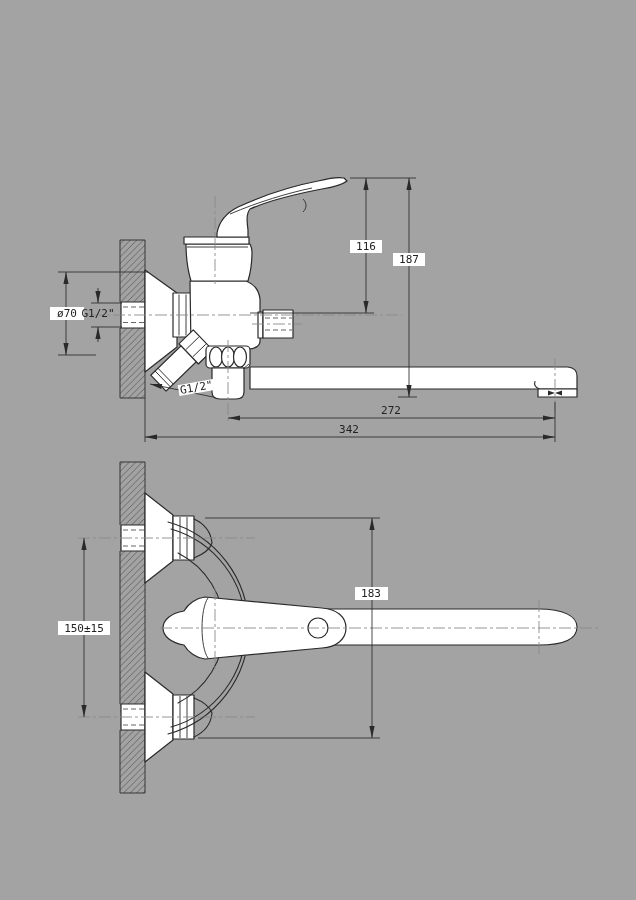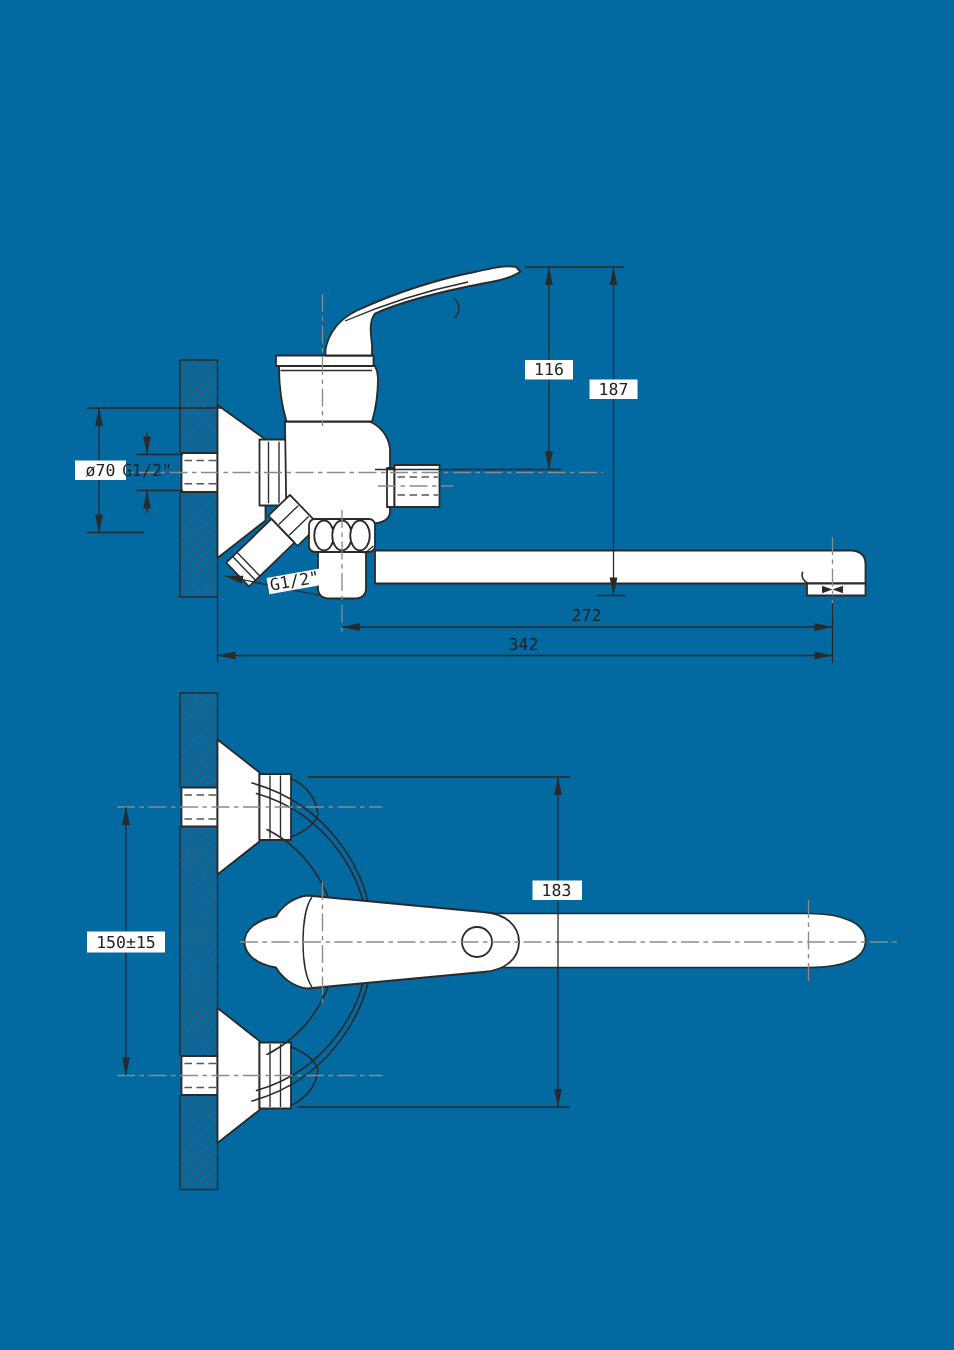--- a/index.html
+++ b/index.html
@@ -1,16 +1,16 @@
 <!DOCTYPE html>
 <html><head>
 <meta charset="utf-8">
 <style>
   html,body{margin:0;padding:0;background:#ffffff;}
-  .sheet{width:636px;height:900px;background:#0369a1;position:relative;overflow:hidden;
+  .sheet{width:636px;height:900px;background:#a3a3a3;position:relative;overflow:hidden;
          font-family:"DejaVu Sans Mono", monospace;}
   svg text{font-family:"DejaVu Sans Mono", monospace;font-size:11px;fill:#222;}
   .part{fill:#ffffff;stroke:#2a2a2a;stroke-width:1.2;stroke-linejoin:round;}
   .partline{fill:none;stroke:#2a2a2a;stroke-width:1.1;stroke-linejoin:round;stroke-linecap:round;}
   .thin{fill:none;stroke:#2a2a2a;stroke-width:0.9;}
   .dim{fill:none;stroke:#2a2a2a;stroke-width:0.85;}
   .arrow{fill:#2a2a2a;stroke:none;}
   .cl{fill:none;stroke:#8a8a8a;stroke-width:0.9;stroke-dasharray:12 3 3 3;}
   .hid{fill:none;stroke:#555;stroke-width:0.9;stroke-dasharray:5 3;}
   .gap{fill:#ffffff;stroke:none;}

